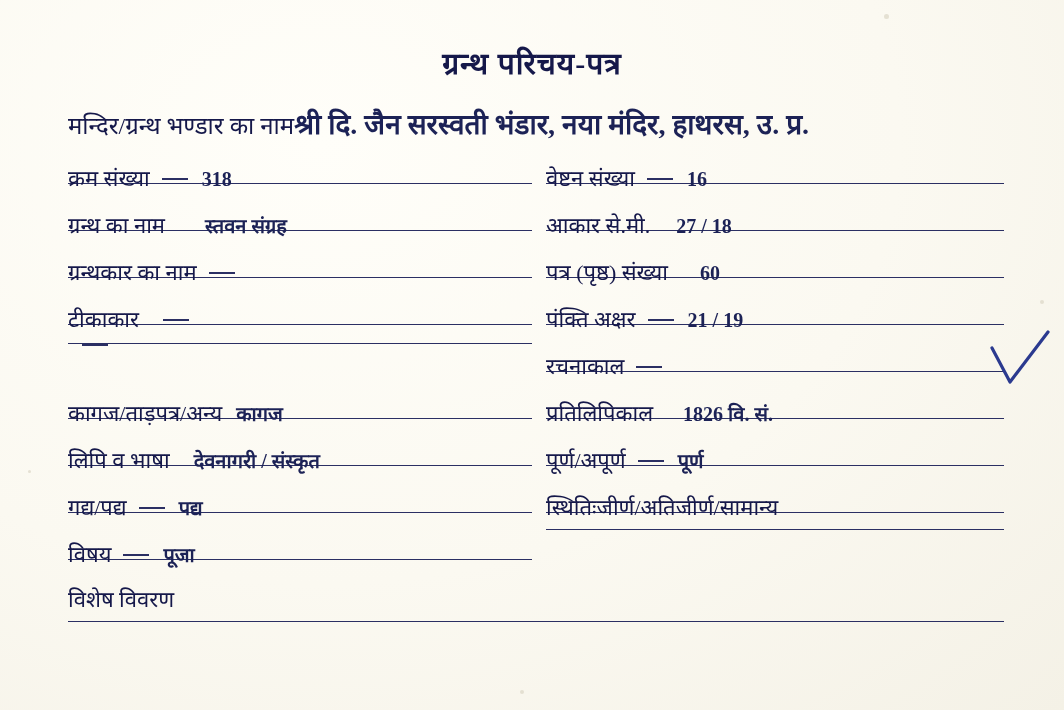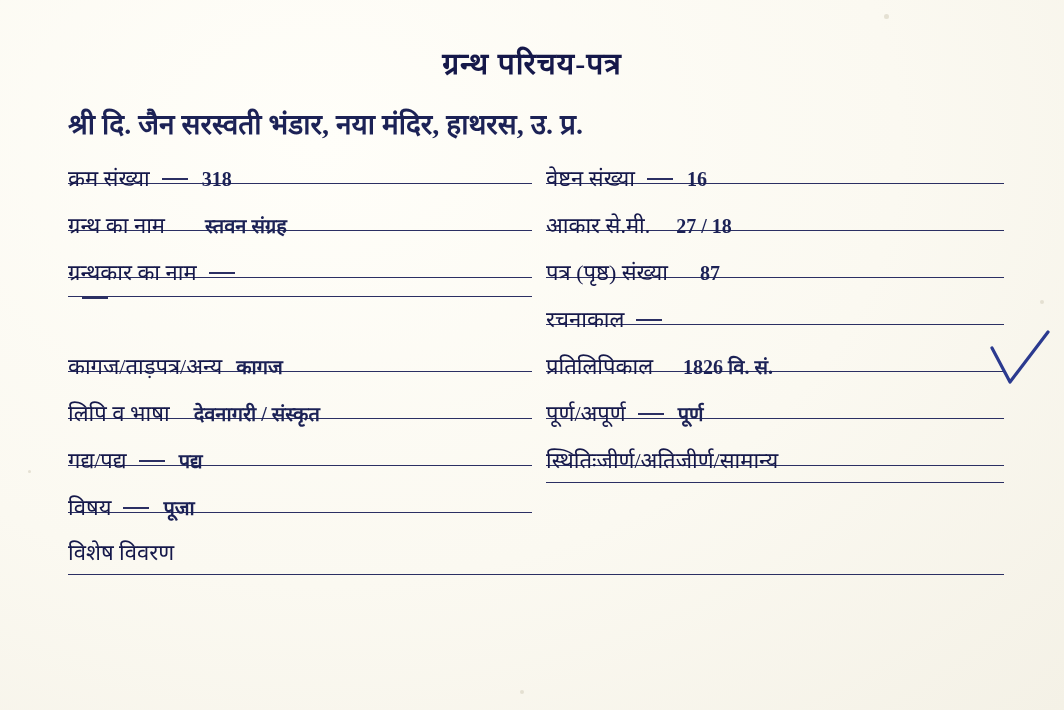--- a/index.html
+++ b/index.html
@@ -141,20 +141,21 @@
 <div class="card">
 
   <div class="speckle" style="left:884px;top:14px;width:5px;height:5px;"></div>
   <div class="speckle" style="left:1040px;top:300px;width:4px;height:4px;"></div>
   <div class="speckle" style="left:28px;top:470px;width:3px;height:3px;"></div>
   <div class="speckle" style="left:520px;top:690px;width:4px;height:4px;"></div>
 
   <div class="title">ग्रन्थ परिचय-पत्र</div>
 
   <div class="temple-row">
+    <span class="temple-label">मन्दिर/ग्रन्थ भण्डार का नाम</span>
     <span class="temple-value">श्री दि. जैन सरस्वती भंडार, नया मंदिर, हाथरस, उ. प्र.</span>
   </div>
 
   <div class="grid">
 
     <div class="row">
       <div class="cell left">
         <span class="lbl">क्रम संख्या</span>
         <span class="dash"></span>
         <span class="val num">318</span>
@@ -183,25 +184,39 @@
 
     <div class="row">
       <div class="cell left">
         <span class="lbl">ग्रन्थकार का नाम</span>
         <span class="dash"></span>
         <span class="val"></span>
         <span class="rule"></span>
       </div>
       <div class="cell right">
         <span class="lbl">पत्र (पृष्ठ) संख्या</span>
-        <span class="val num" style="margin-left:18px;">87</span>
-        <span class="rule"></span>
-      </div>
-    </div>
-
+        <span class="val num" style="margin-left:18px;">60</span>
+        <span class="rule"></span>
+      </div>
+    </div>
+
+    <div class="row">
+      <div class="cell left">
+        <span class="lbl">टीकाकार</span>
+        <span class="dash" style="margin-left:18px;"></span>
+        <span class="val"></span>
+        <span class="rule"></span>
+      </div>
+      <div class="cell right">
+        <span class="lbl">पंक्ति अक्षर</span>
+        <span class="dash"></span>
+        <span class="val num">21 / 19</span>
+        <span class="rule"></span>
+      </div>
+    </div>
 
     <div class="row">
       <div class="cell left">
         <span class="dash" style="margin-left:14px;"></span>
         <span class="val"></span>
         <span class="rule"></span>
       </div>
       <div class="cell right">
         <span class="lbl">रचनाकाल</span>
         <span class="dash"></span>

